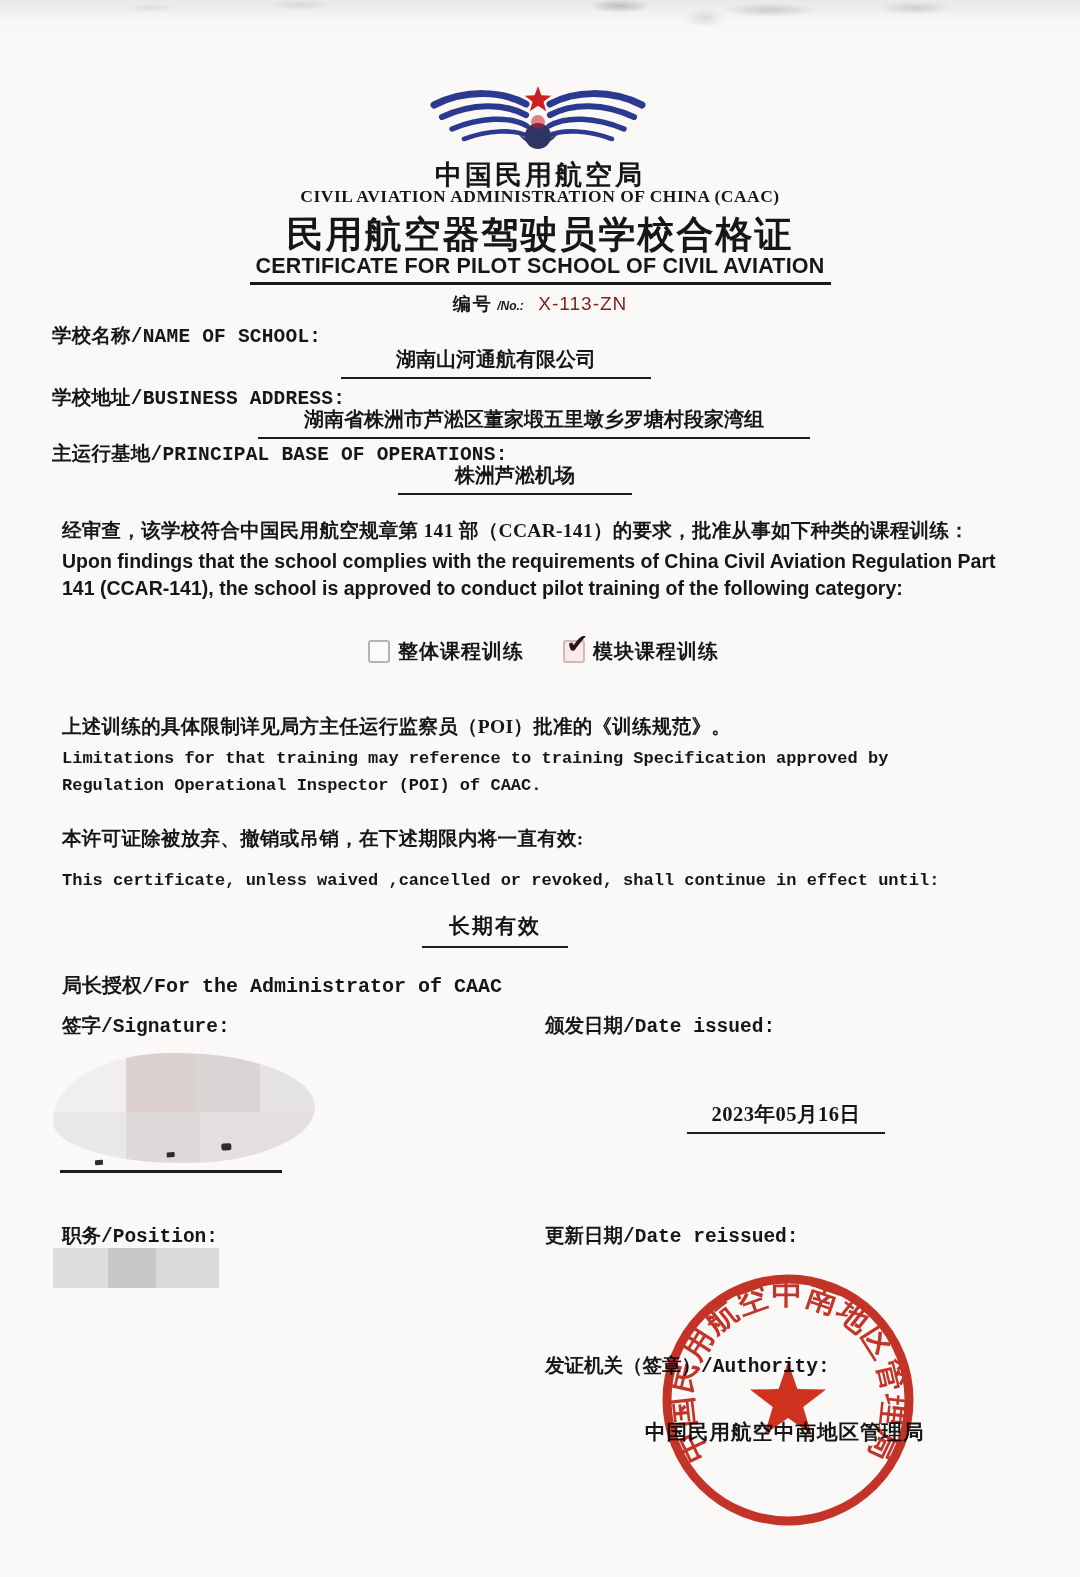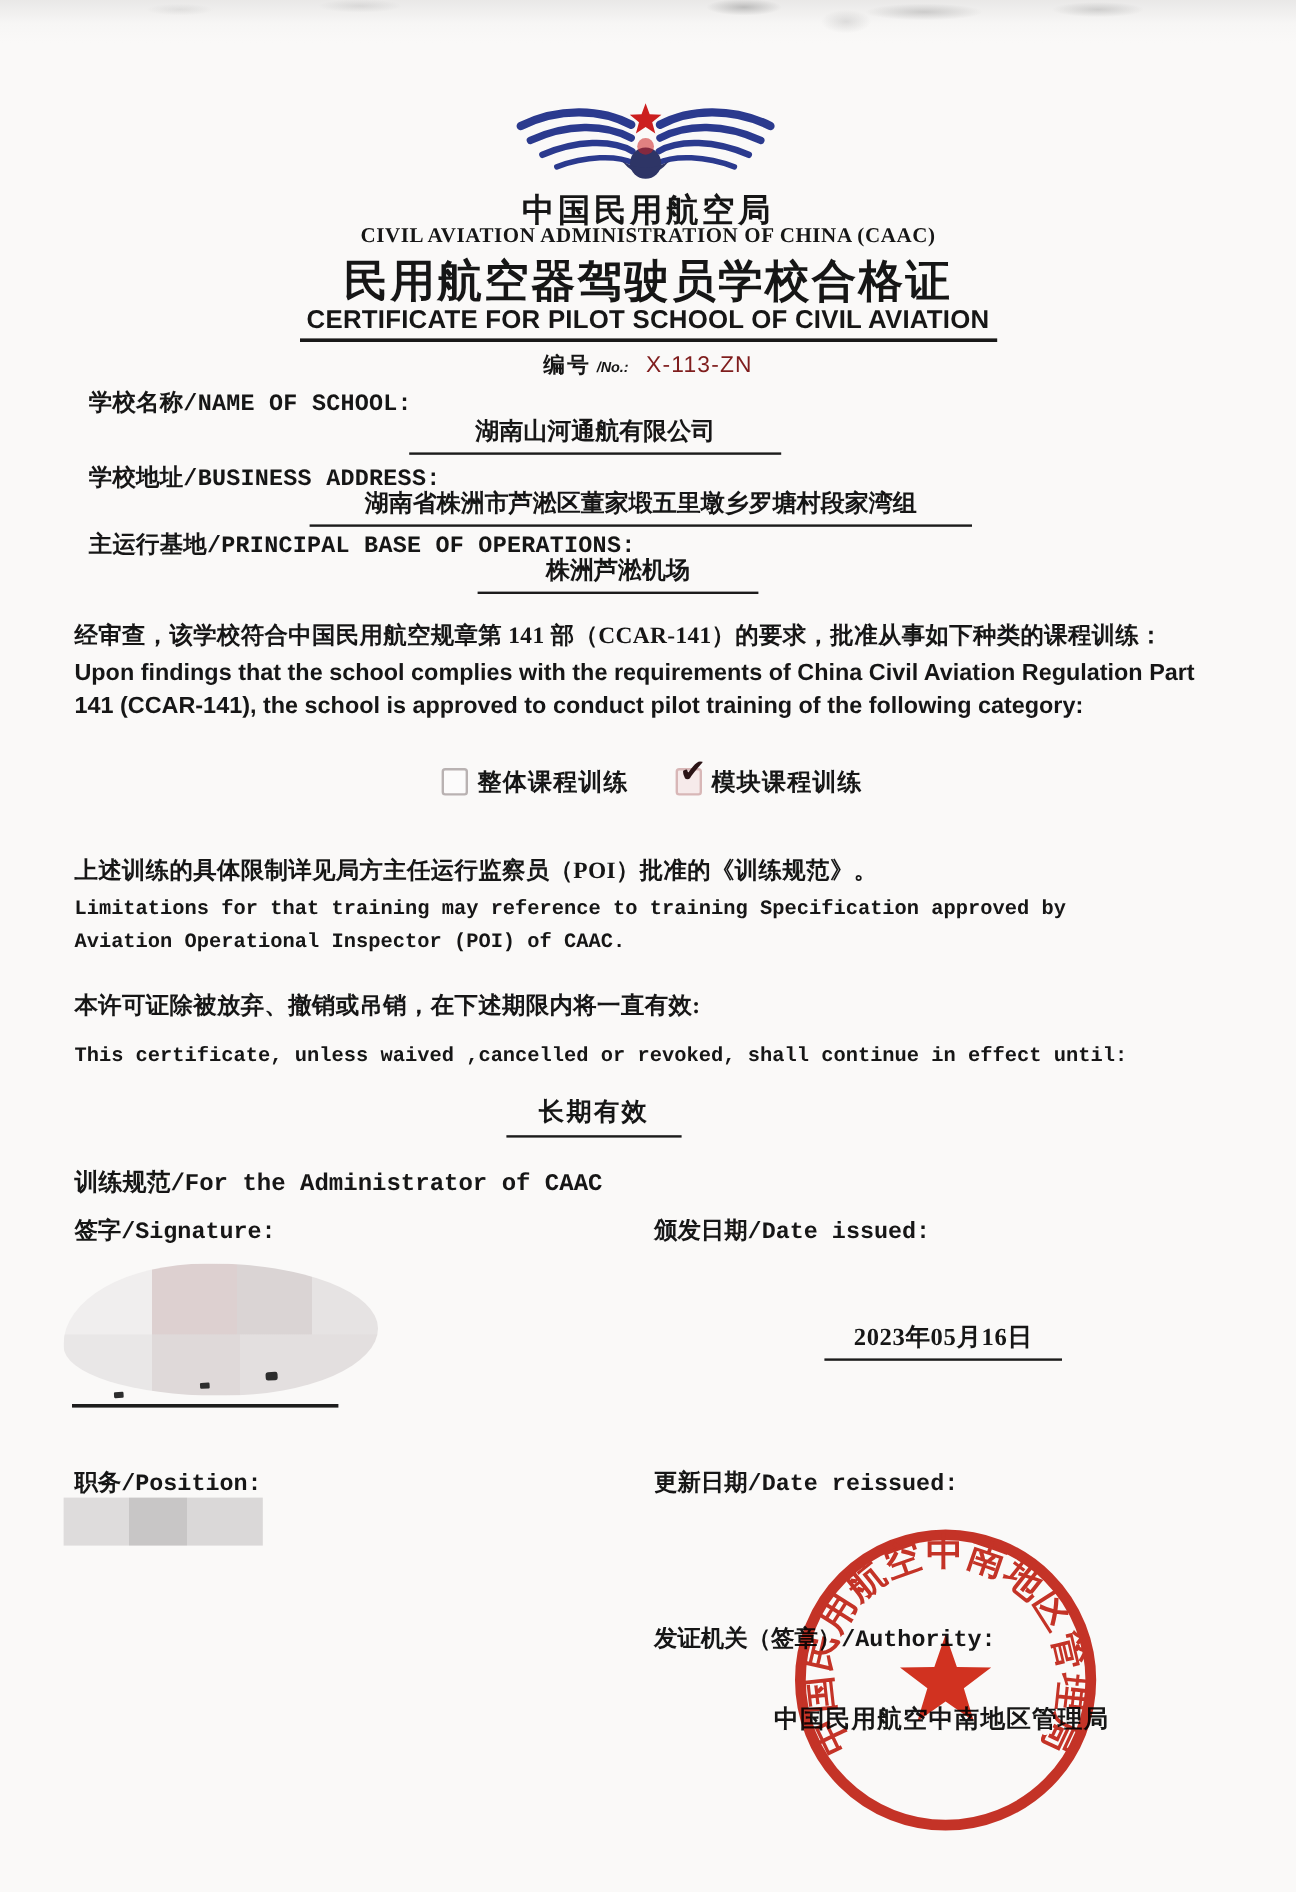--- a/index.html
+++ b/index.html
@@ -30,21 +30,21 @@
   .title-cn    { left:0; right:0; top:210px; text-align:center; font-size:37px; font-weight:700; letter-spacing:2px; }
   .title-en-row{ left:0; right:0; top:254px; text-align:center; }
   .title-en    { display:inline-block; font-size:21.5px; font-weight:700; letter-spacing:.2px;
                  border-bottom:3px solid #191919; padding:0 6px 3px; }
   .number-line { left:0; right:0; top:292px; text-align:center; font-size:18px; }
   .number-line .cn  { font-weight:700; letter-spacing:2px; }
   .number-line .en  { font-weight:700; font-style:italic; font-family:"Liberation Sans",sans-serif; font-size:12px; }
   .number-line .val { font-family:Liberation Sans, sans-serif; font-size:19px; color:#7f1d1d; letter-spacing:1px; margin-left:10px; }
 
   
-  .field-label { left:74px; font-size:19.5px; font-weight:700; font-family:"Liberation Mono",monospace; letter-spacing:.2px; }
+  .field-label { left:52px; font-size:19.5px; font-weight:700; font-family:"Liberation Mono",monospace; letter-spacing:.2px; }
   .field-value { text-align:center; font-size:20px; font-weight:700; border-bottom:2.5px solid #1c1c1c; padding-bottom:4px; }
 
   .para-cn { font-size:19.5px; font-weight:700; letter-spacing:.3px; line-height:1.35; }
   .para-en-sans { font-family:"Liberation Sans",sans-serif; font-size:19.5px; font-weight:700; line-height:1.35; }
   .para-en-mono { font-family:"Liberation Mono",monospace; font-size:17px; font-weight:700; line-height:1.55; }
 
   
   .chk-group { display:flex; align-items:center; gap:8px; }
   .chk-box {
     position:relative; width:22px; height:23px; background:#fcfbfb;
@@ -144,31 +144,31 @@
     <span class="chk-box checked">
       <span class="chk-mark">✔</span>
     </span>
     <span class="chk-label">模块课程训练</span>
   </div>
 
   <div class="abs" style="left:62px; top:714px; width:958px;">
     <div class="para-cn">上述训练的具体限制详见局方主任运行监察员（POI）批准的《训练规范》。</div>
     <div class="para-en-mono" style="margin-top:6px;">
       <div>Limitations for that training may reference to training Specification approved by</div>
-      <div>Aviation Operational Inspector (POI) of CAAC.</div>
+      <div>Regulation Operational Inspector (POI) of CAAC.</div>
     </div>
   </div>
 
   <div class="abs" style="left:62px; top:826px; width:970px;">
     <div class="para-cn">本许可证除被放弃、撤销或吊销，在下述期限内将一直有效:</div>
     <div class="para-en-mono" style="margin-top:16px;">This certificate, unless waived ,cancelled or revoked, shall continue in effect until:</div>
   </div>
   <div class="abs longterm">长期有效</div>
 
-  <div class="abs sig-head">训练规范/For the Administrator of CAAC</div>
+  <div class="abs sig-head">局长授权/For the Administrator of CAAC</div>
 
   <div class="abs lbl-row" style="left:62px; top:1012px;">签字/Signature:</div>
   <div class="abs lbl-row" style="left:545px; top:1012px;">颁发日期/Date issued:</div>
 
   <div class="abs sig-blur"></div>
   <div class="abs sig-marks"></div>
   <div class="abs sig-line"></div>
 
   <div class="abs date-value">2023年05月16日</div>
 

